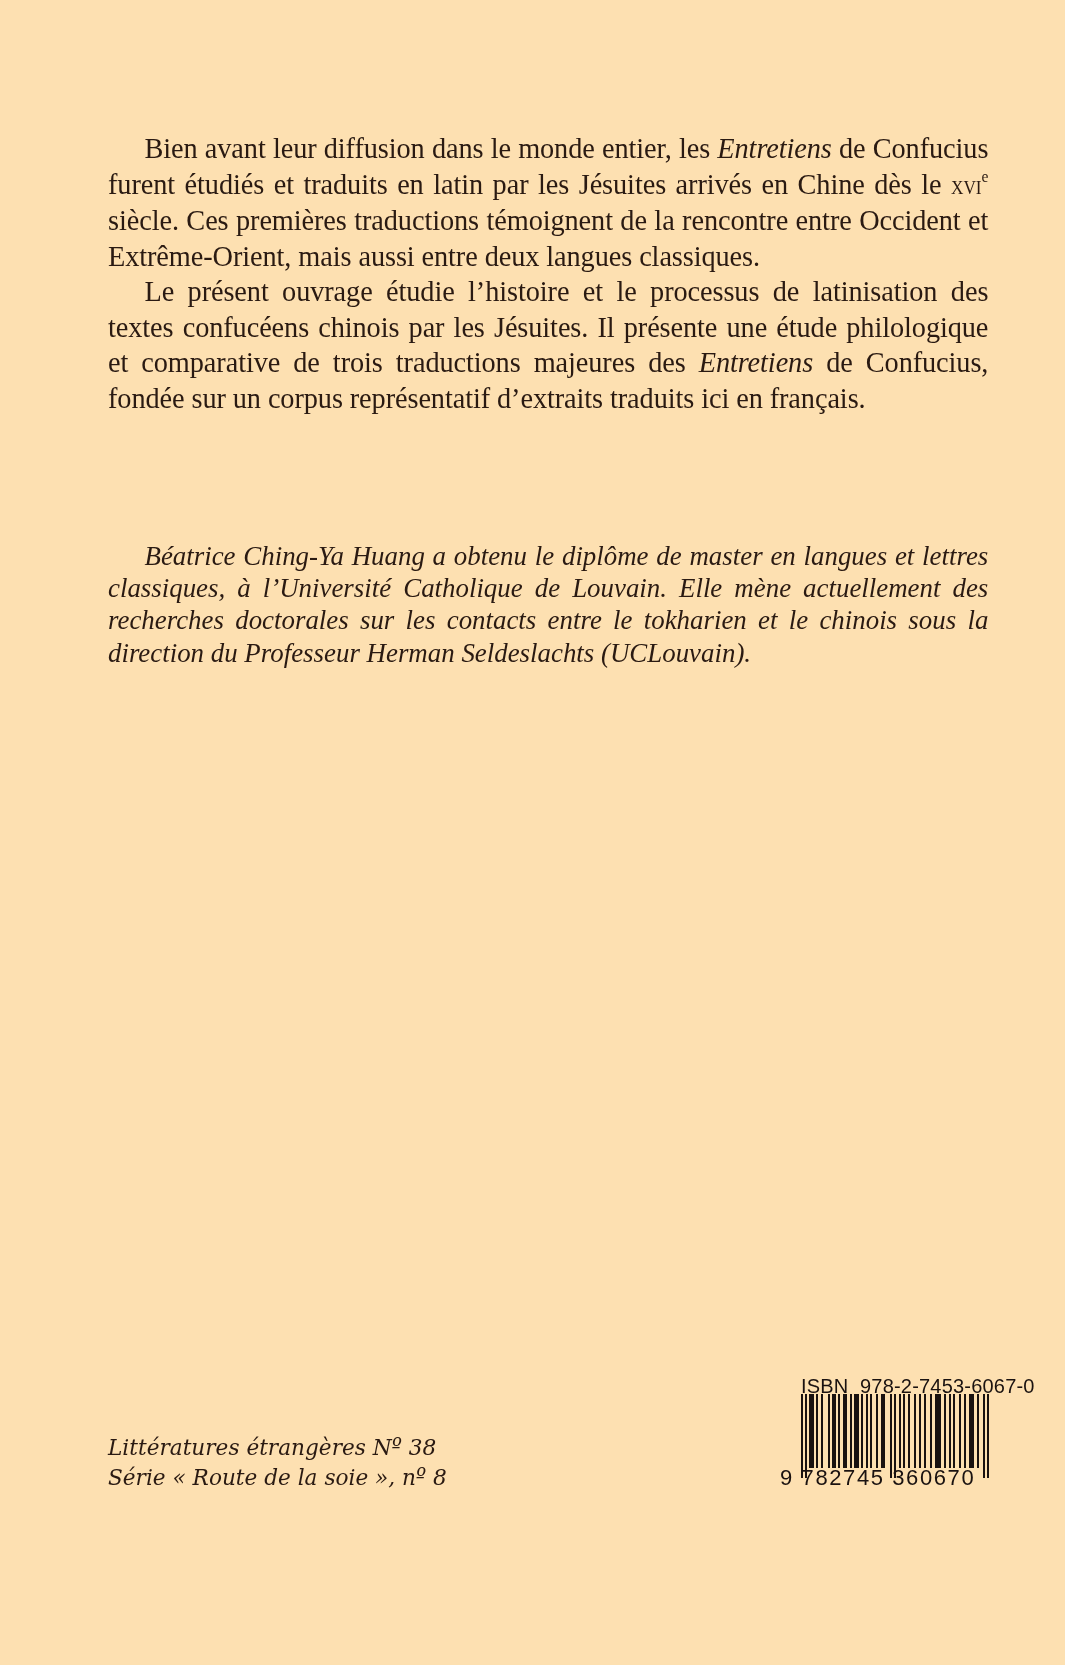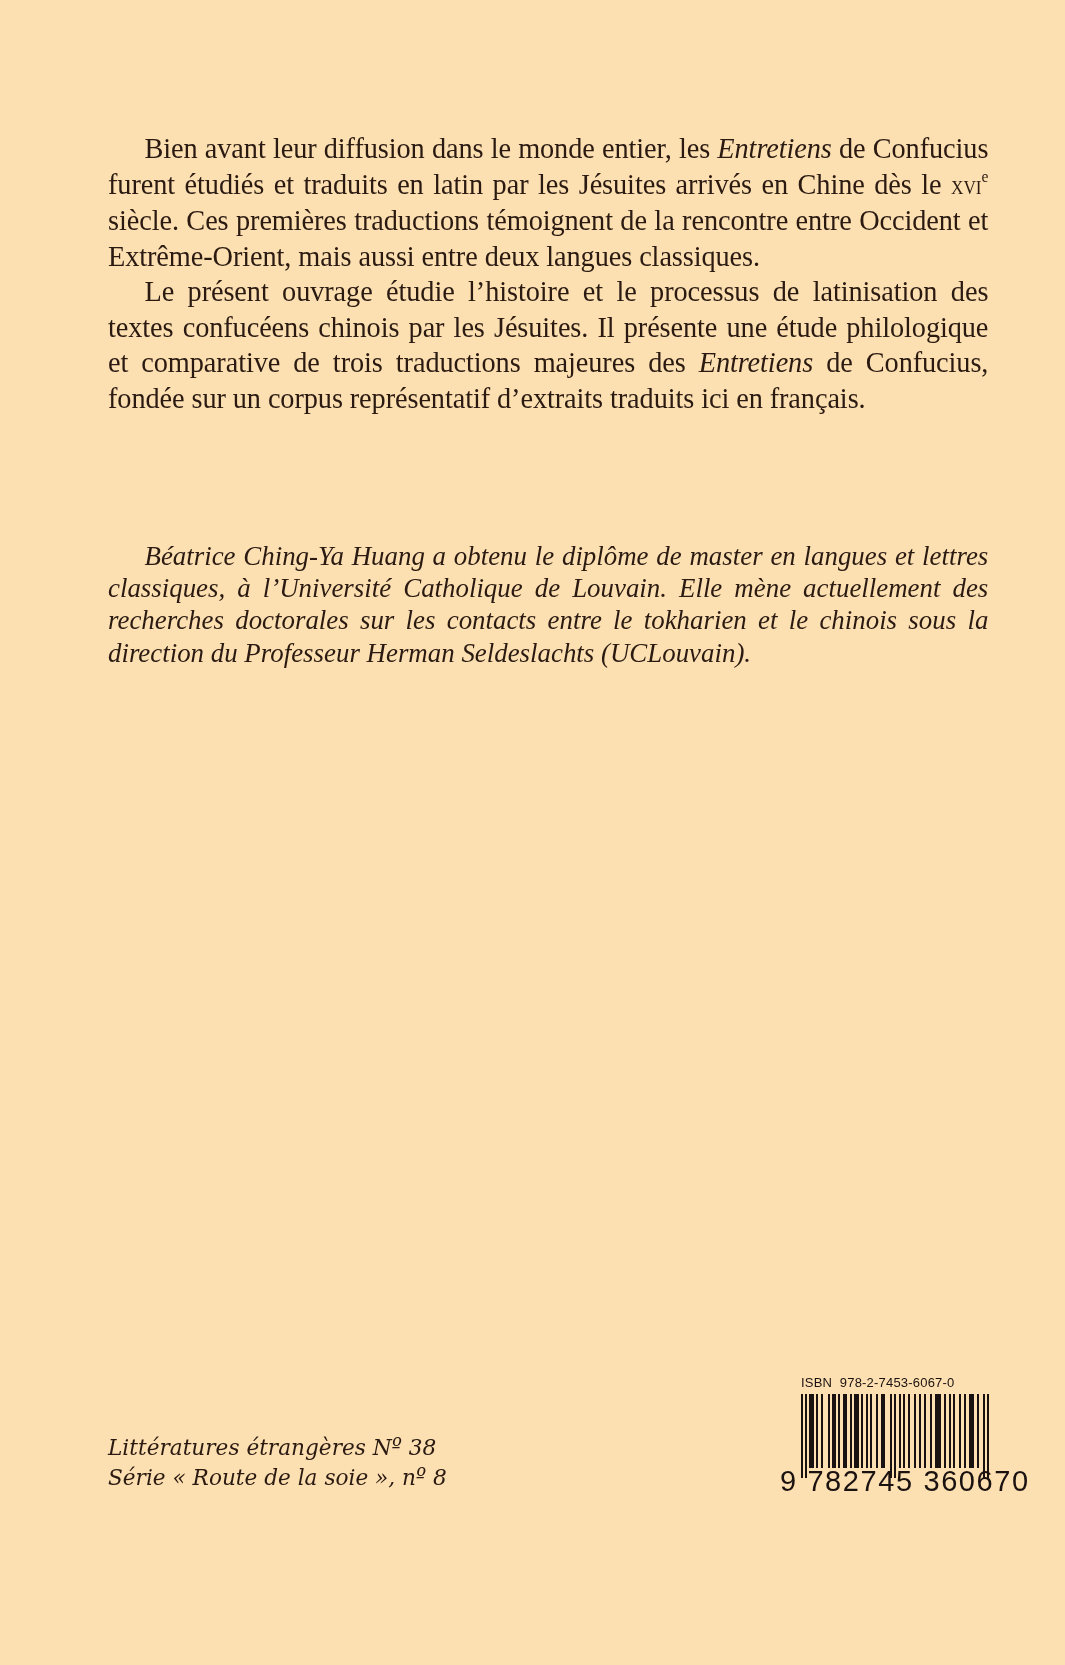--- a/index.html
+++ b/index.html
@@ -72,38 +72,38 @@
     line-height: 30px;
     transform: scaleX(0.94);
     transform-origin: left top;
   }
   .series div { white-space: nowrap; }
   .isbn-label {
     position: absolute;
     left: 801px;
     top: 1375px;
     font-family: "Liberation Sans", sans-serif;
-    font-size: 13px;
+    font-size: 20px;
     letter-spacing: 0.2px;
     white-space: nowrap;
     color: #1a1210;
   }
   .barcode {
     position: absolute;
     left: 798px;
     top: 1394px;
     width: 196px;
     height: 86px;
   }
   .barcode-digits {
     position: absolute;
     left: 780px;
     top: 1465px;
     font-family: "Liberation Sans", sans-serif;
-    font-size: 29px;
+    font-size: 22px;
     letter-spacing: 1.6px;
     white-space: nowrap;
     color: #1a1210;
   }
 </style>
 </head>
 <body>
 
 <div class="blurb">
   <p><span>Bien avant leur diffusion dans le monde entier, les </span><i>Entretiens</i><span> de Confucius furent étudiés et traduits en latin par les Jésuites arrivés en Chine dès le </span><span class="smallcaps">xvi</span><sup>e</sup><span> siècle. Ces premières traductions témoignent de la rencontre entre Occident et Extrême-Orient, mais aussi entre deux langues classiques.</span></p>

